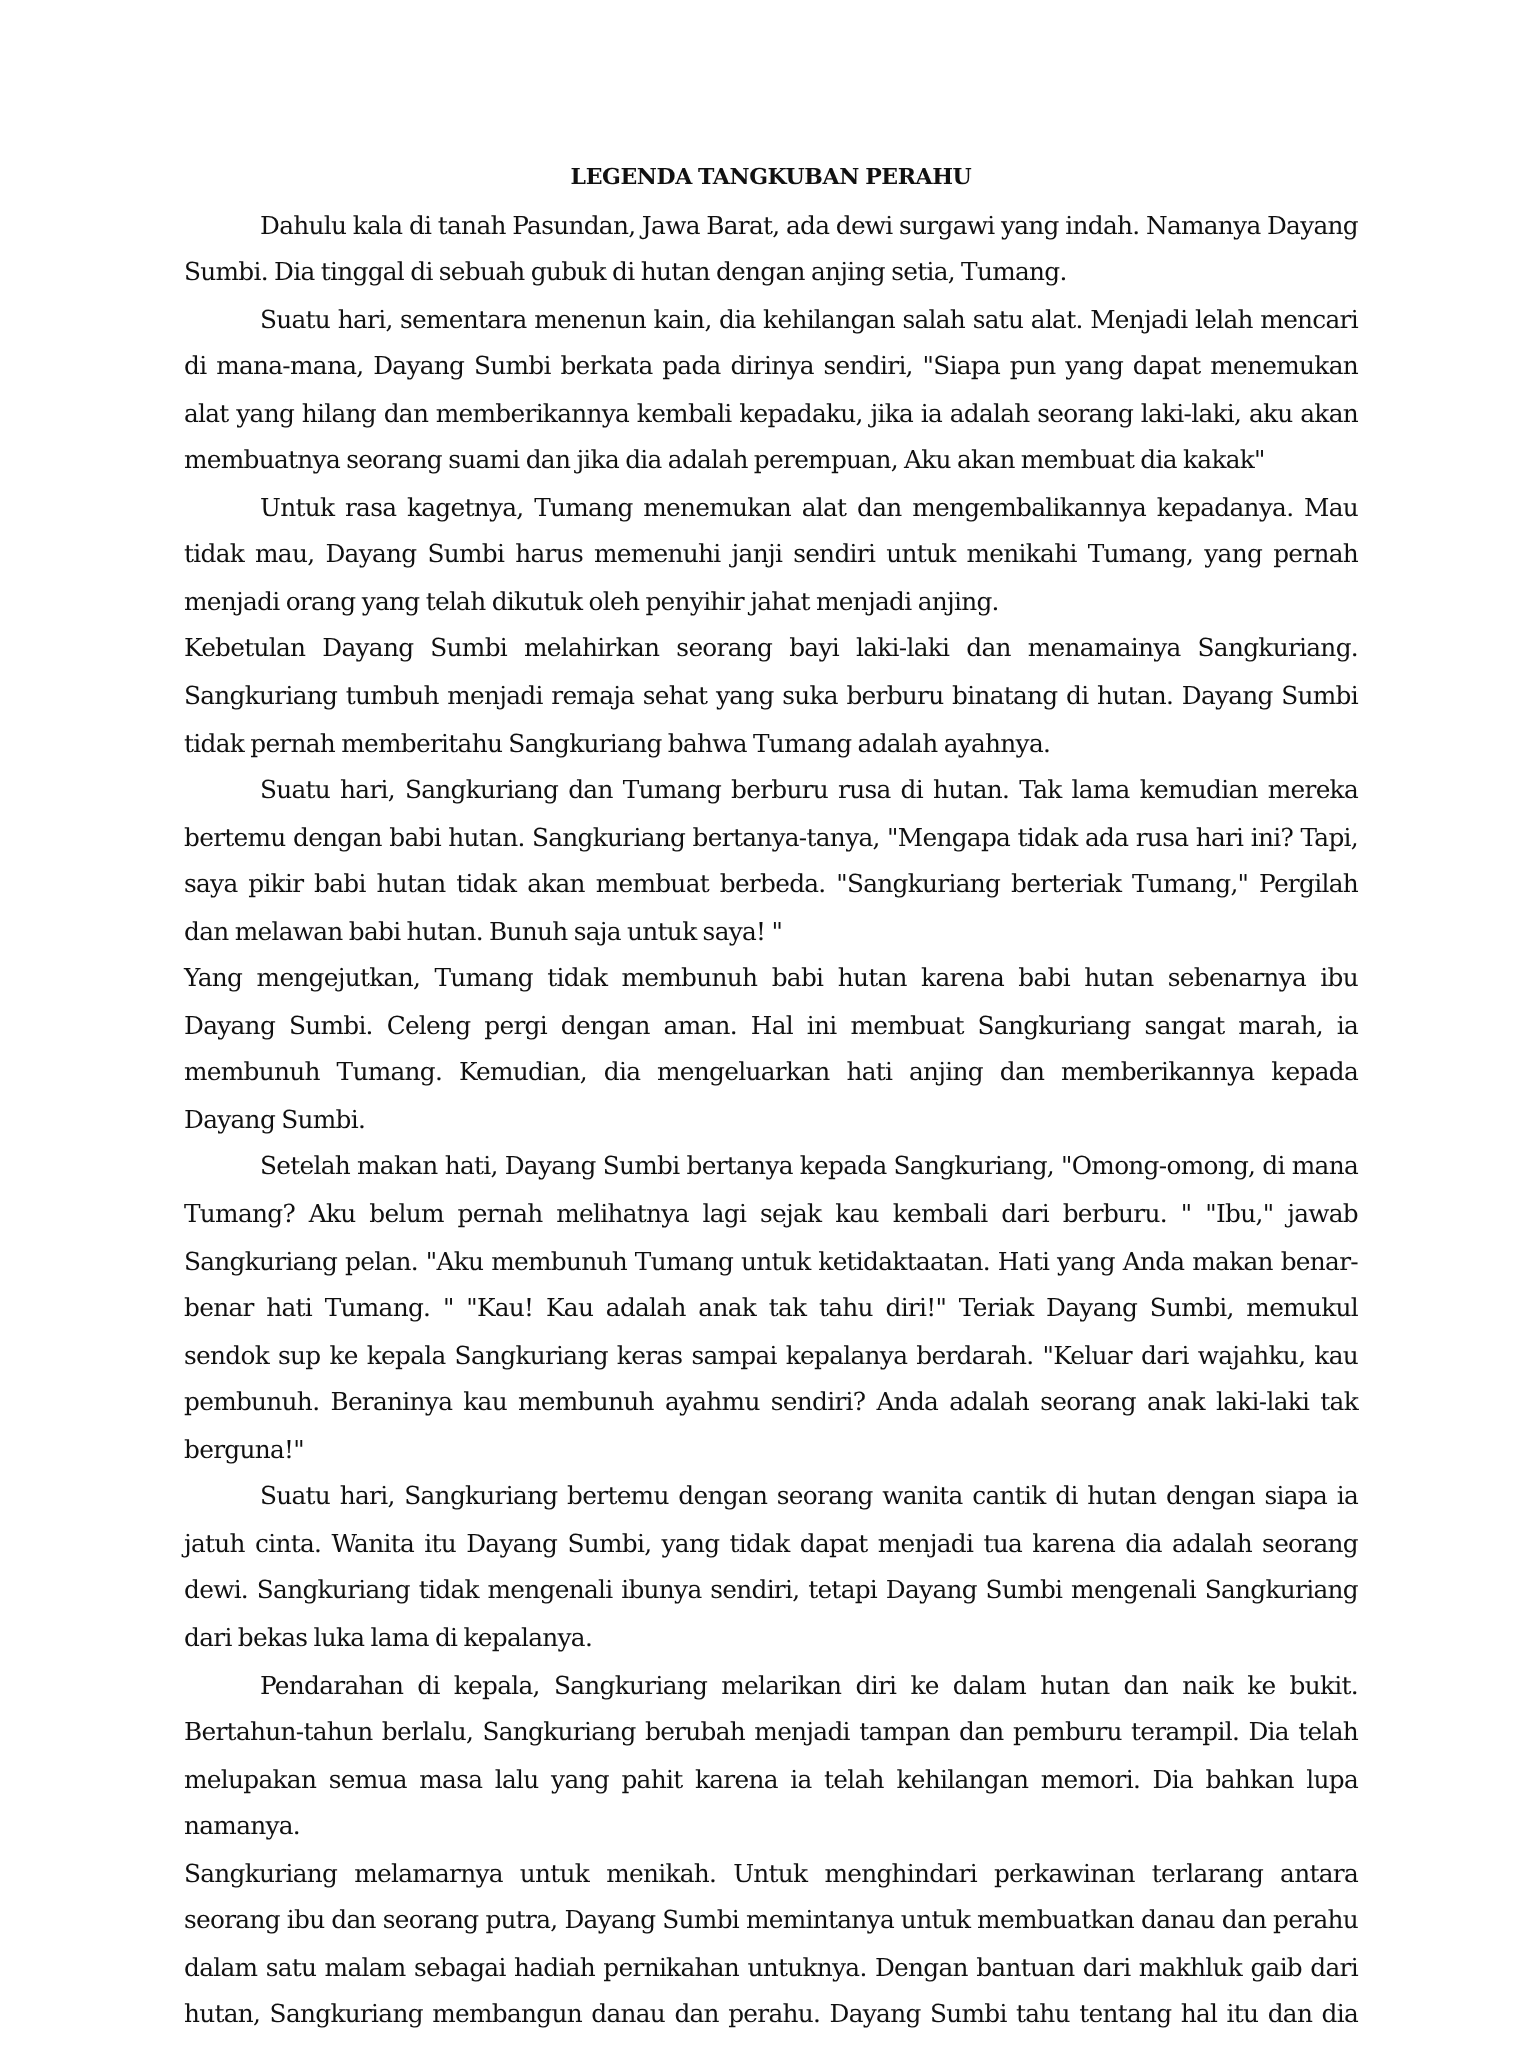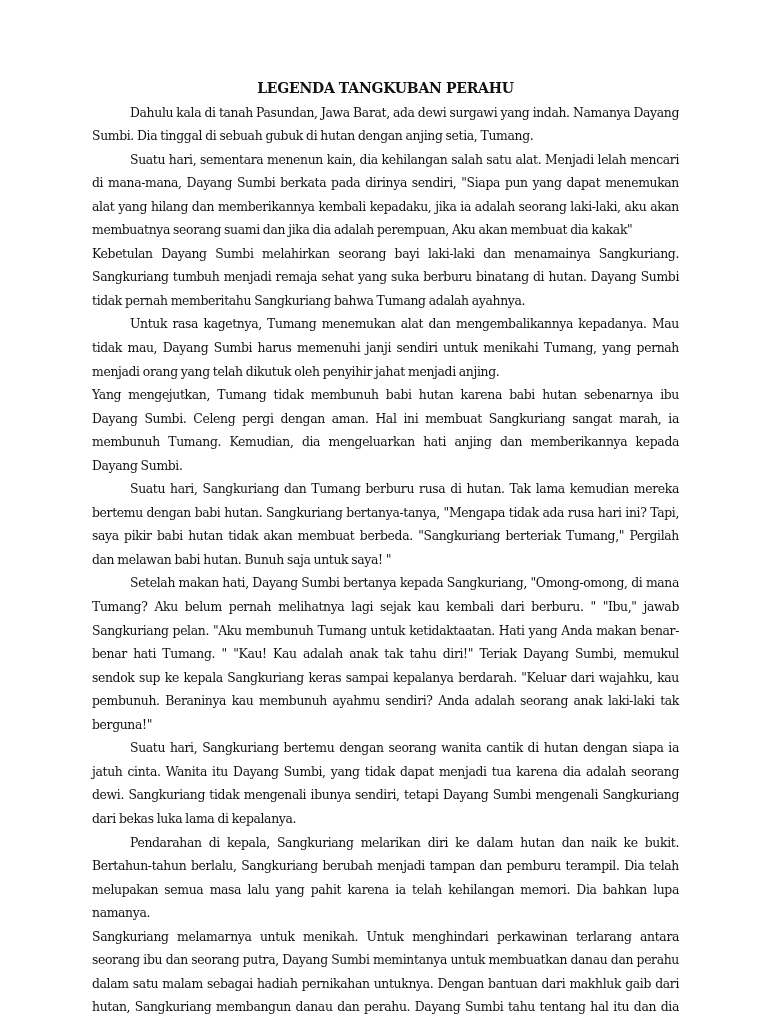--- a/index.html
+++ b/index.html
@@ -22,40 +22,40 @@
       font-family: "DejaVu Serif", "Liberation Serif", serif;
       font-size: 12.4px;
       line-height: 23.55px;
       letter-spacing: -0.35px;
       word-spacing: -0.5px;
     }
     .title {
       text-align: center;
       font-weight: bold;
       margin: 0;
-      font-size: 14px;
+      font-size: 11px;
       letter-spacing: -0.2px;
     }
     .para {
       margin: 0;
       text-align: justify;
       text-align-last: left;
     }
     .para.indent {
       text-indent: 38px;
     }
   </style>
 </head>
 <body>
 
 <div class="page">
   <h1 class="title">LEGENDA TANGKUBAN PERAHU</h1>
   <p class="para indent">Dahulu kala di tanah Pasundan, Jawa Barat, ada dewi surgawi yang indah. Namanya Dayang Sumbi. Dia tinggal di sebuah gubuk di hutan dengan anjing setia, Tumang.</p>
   <p class="para indent">Suatu hari, sementara menenun kain, dia kehilangan salah satu alat. Menjadi lelah mencari di mana-mana, Dayang Sumbi berkata pada dirinya sendiri, "Siapa pun yang dapat menemukan alat yang hilang dan memberikannya kembali kepadaku, jika ia adalah seorang laki-laki, aku akan membuatnya seorang suami dan jika dia adalah perempuan, Aku akan membuat dia kakak"</p>
+  <p class="para indent">Untuk rasa kagetnya, Tumang menemukan alat dan mengembalikannya kepadanya. Mau tidak mau, Dayang Sumbi harus memenuhi janji sendiri untuk menikahi Tumang, yang pernah menjadi orang yang telah dikutuk oleh penyihir jahat menjadi anjing.</p>
   <p class="para">Kebetulan Dayang Sumbi melahirkan seorang bayi laki-laki dan menamainya Sangkuriang. Sangkuriang tumbuh menjadi remaja sehat yang suka berburu binatang di hutan. Dayang Sumbi tidak pernah memberitahu Sangkuriang bahwa Tumang adalah ayahnya.</p>
-  <p class="para indent">Untuk rasa kagetnya, Tumang menemukan alat dan mengembalikannya kepadanya. Mau tidak mau, Dayang Sumbi harus memenuhi janji sendiri untuk menikahi Tumang, yang pernah menjadi orang yang telah dikutuk oleh penyihir jahat menjadi anjing.</p>
+  <p class="para indent">Suatu hari, Sangkuriang dan Tumang berburu rusa di hutan. Tak lama kemudian mereka bertemu dengan babi hutan. Sangkuriang bertanya-tanya, "Mengapa tidak ada rusa hari ini? Tapi, saya pikir babi hutan tidak akan membuat berbeda. "Sangkuriang berteriak Tumang," Pergilah dan melawan babi hutan. Bunuh saja untuk saya! "</p>
   <p class="para">Yang mengejutkan, Tumang tidak membunuh babi hutan karena babi hutan sebenarnya ibu Dayang Sumbi. Celeng pergi dengan aman. Hal ini membuat Sangkuriang sangat marah, ia membunuh Tumang. Kemudian, dia mengeluarkan hati anjing dan memberikannya kepada Dayang Sumbi.</p>
-  <p class="para indent">Suatu hari, Sangkuriang dan Tumang berburu rusa di hutan. Tak lama kemudian mereka bertemu dengan babi hutan. Sangkuriang bertanya-tanya, "Mengapa tidak ada rusa hari ini? Tapi, saya pikir babi hutan tidak akan membuat berbeda. "Sangkuriang berteriak Tumang," Pergilah dan melawan babi hutan. Bunuh saja untuk saya! "</p>
   <p class="para indent">Setelah makan hati, Dayang Sumbi bertanya kepada Sangkuriang, "Omong-omong, di mana Tumang? Aku belum pernah melihatnya lagi sejak kau kembali dari berburu. " "Ibu," jawab Sangkuriang pelan. "Aku membunuh Tumang untuk ketidaktaatan. Hati yang Anda makan benar-benar hati Tumang. " "Kau! Kau adalah anak tak tahu diri!" Teriak Dayang Sumbi, memukul sendok sup ke kepala Sangkuriang keras sampai kepalanya berdarah. "Keluar dari wajahku, kau pembunuh. Beraninya kau membunuh ayahmu sendiri? Anda adalah seorang anak laki-laki tak berguna!"</p>
   <p class="para indent">Suatu hari, Sangkuriang bertemu dengan seorang wanita cantik di hutan dengan siapa ia jatuh cinta. Wanita itu Dayang Sumbi, yang tidak dapat menjadi tua karena dia adalah seorang dewi. Sangkuriang tidak mengenali ibunya sendiri, tetapi Dayang Sumbi mengenali Sangkuriang dari bekas luka lama di kepalanya.</p>
   <p class="para indent">Pendarahan di kepala, Sangkuriang melarikan diri ke dalam hutan dan naik ke bukit. Bertahun-tahun berlalu, Sangkuriang berubah menjadi tampan dan pemburu terampil. Dia telah melupakan semua masa lalu yang pahit karena ia telah kehilangan memori. Dia bahkan lupa namanya.</p>
   <p class="para">Sangkuriang melamarnya untuk menikah. Untuk menghindari perkawinan terlarang antara seorang ibu dan seorang putra, Dayang Sumbi memintanya untuk membuatkan danau dan perahu dalam satu malam sebagai hadiah pernikahan untuknya. Dengan bantuan dari makhluk gaib dari hutan, Sangkuriang membangun danau dan perahu. Dayang Sumbi tahu tentang hal itu dan dia mengecoh Sangkuriang sehingga pekerjaan itu tidak sepenuhnya dilakukan. Mengetahui hal ini,</p>
 </div>
 
 </body></html>

